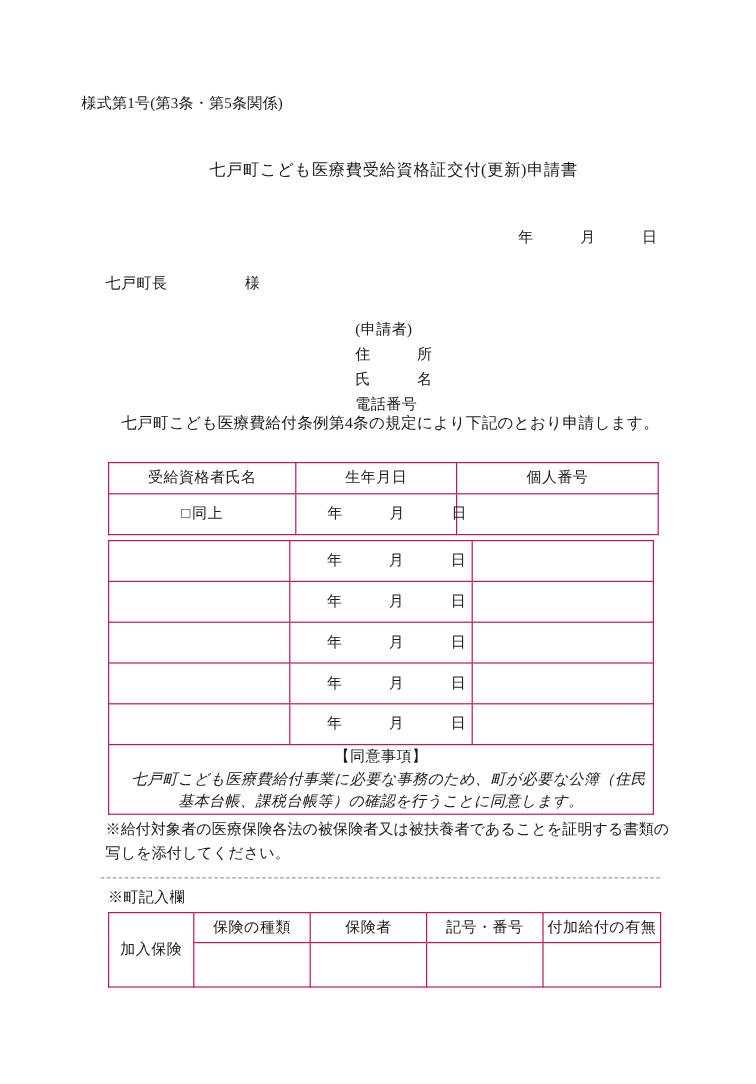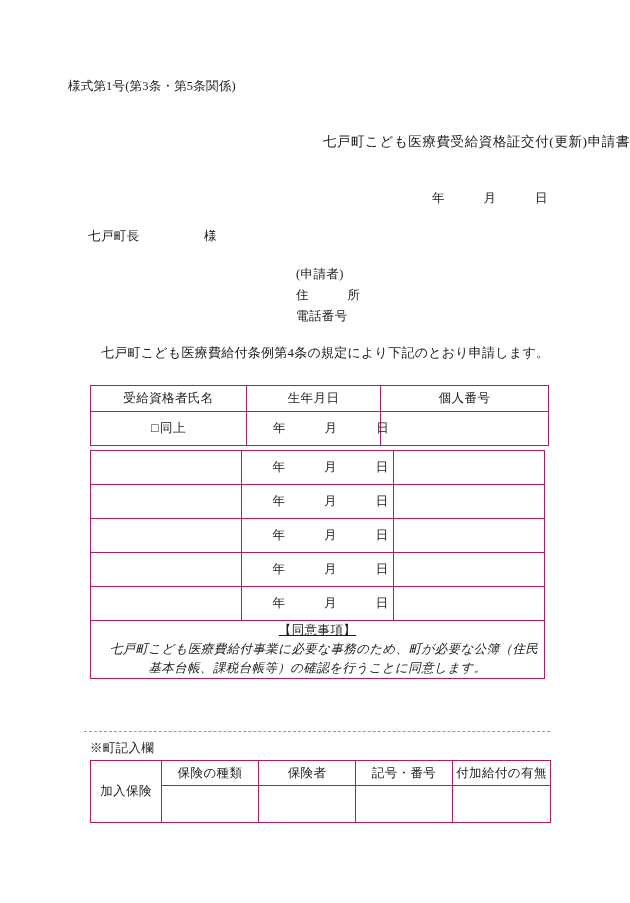--- a/index.html
+++ b/index.html
@@ -31,21 +31,21 @@
     top: 78px;
     font-size: 12.5px;
     letter-spacing: .2px;
     white-space: nowrap;
   }
   .doc-title {
     position: absolute;
     left: 0;
     right: 0;
     top: 133px;
-    text-align: right;
+    text-align: center;
     font-size: 13.5px;
     letter-spacing: .6px;
     padding-left: 26px;
   }
   .date-line {
     position: absolute;
     right: 82px;
     top: 190px;
     font-size: 12.5px;
     letter-spacing: .4px;
@@ -132,21 +132,21 @@
 
   
   .consent-cell {
     text-align: left;
     padding: 3px 8px 5px 7px;
     line-height: 19px;
     font-size: 12.5px;
     letter-spacing: .1px;
     height: auto;
   }
-  .consent-cell .ttl { display: block; text-decoration: underline; }
+  .consent-cell .ttl { display: block; }
   .consent-cell .bdy { display: block; text-indent: 13px; font-style: italic; }
 
   .note {
     position: absolute;
     left: 88px;
     top: 681px;
     width: 472px;
     font-size: 12.5px;
     line-height: 20px;
     letter-spacing: .1px;
@@ -198,20 +198,24 @@
 
   <div class="addressee">七戸町長　　　　　様</div>
 
   <div class="applicant">
     <div class="row">
       <span class="lbl-paren">(申請者)</span>
       <span class="fld">住　　　所</span>
     </div>
     <div class="row">
       <span class="lbl-paren"></span>
+      <span class="fld">氏　　　名</span>
+    </div>
+    <div class="row">
+      <span class="lbl-paren"></span>
       <span class="fld">電話番号</span>
     </div>
   </div>
 
   <div class="statement">七戸町こども医療費給付条例第4条の規定により下記のとおり申請します。</div>
 
   <table class="tbl" id="table-recipient">
     <tbody>
         <tr>
       <th class="col-name">受給資格者氏名</th>
@@ -255,20 +259,21 @@
     </tr>
     <tr>
       <td class="consent-cell" colspan="3">
         <span class="ttl">【同意事項】</span>
         <span class="bdy">七戸町こども医療費給付事業に必要な事務のため、町が必要な公簿（住民基本台帳、課税台帳等）の確認を行うことに同意します。</span>
       </td>
     </tr>
   </tbody>
     </table>
 
+  <div class="note">※給付対象者の医療保険各法の被保険者又は被扶養者であることを証明する書類の写しを添付してください。</div>
 
   <div class="divider"></div>
 
   <div class="town-label">※町記入欄</div>
 
   <table class="tbl" id="table-insurance">
     <tbody>
         <tr>
       <td class="ins-label" rowspan="2">加入保険</td>
       <th class="ins-col">保険の種類</th>

